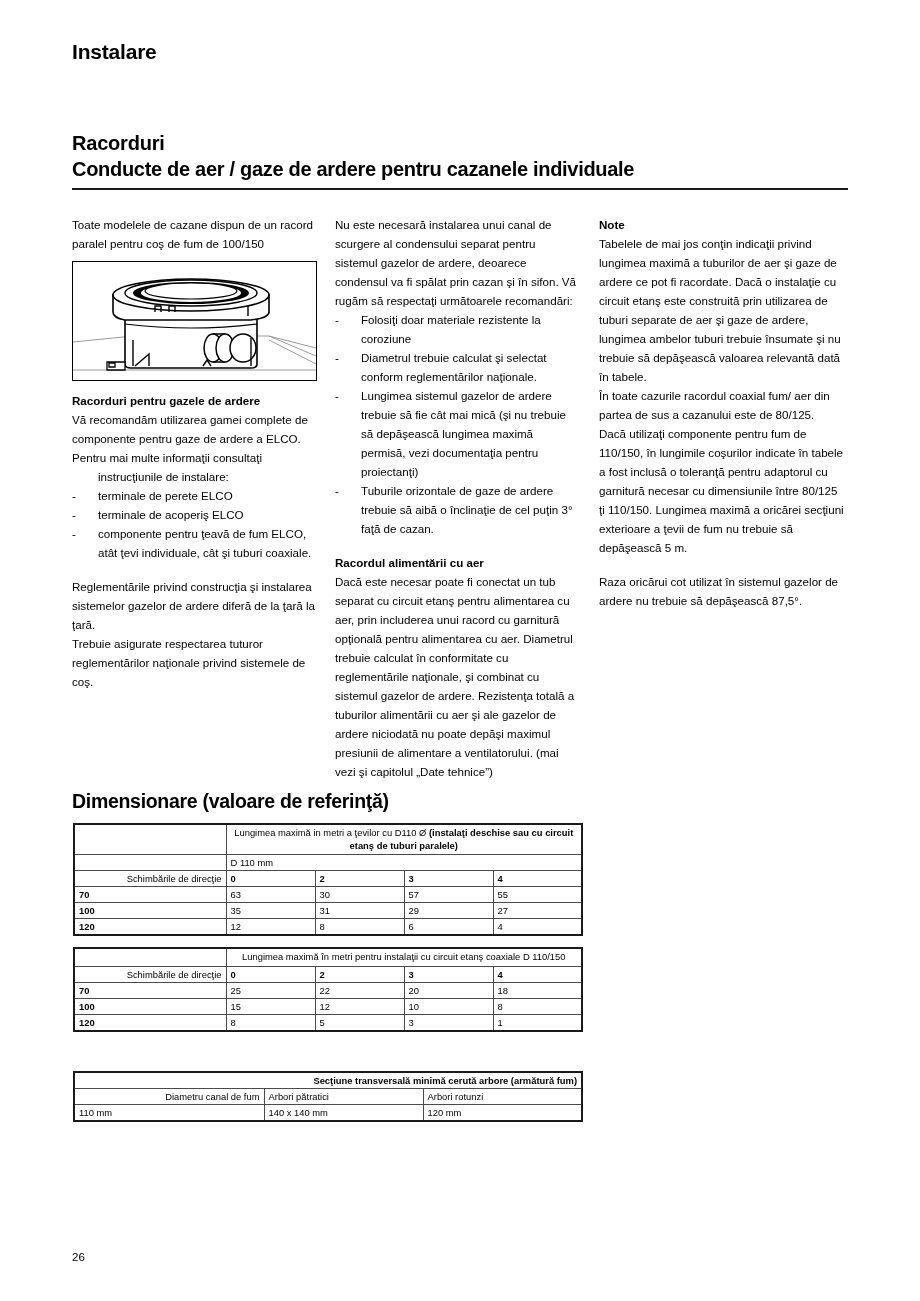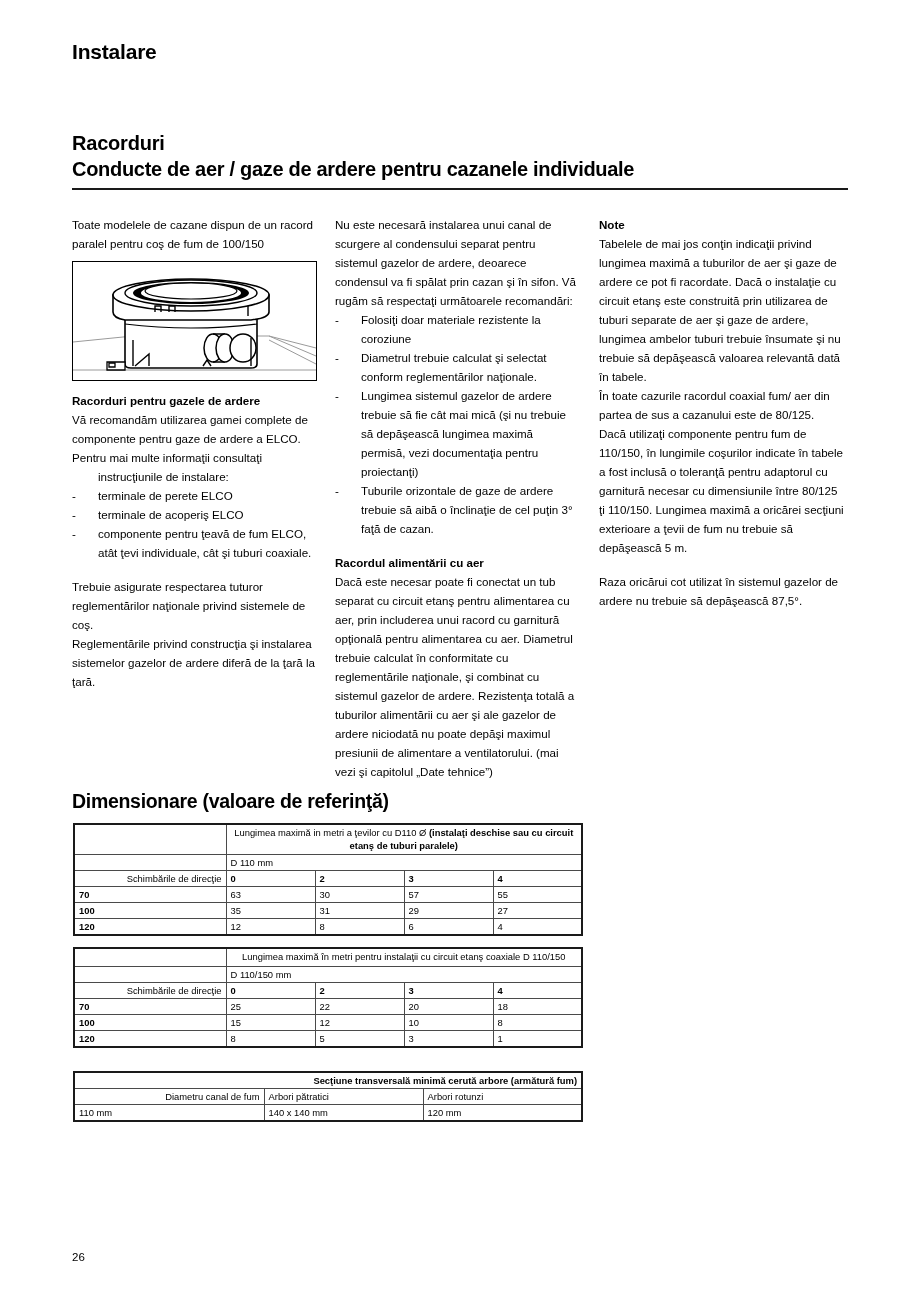--- a/index.html
+++ b/index.html
@@ -226,22 +226,22 @@
       <div class="p bold">Racorduri pentru gazele de ardere</div>
       <div class="p">Vă recomandăm utilizarea gamei complete de componente pentru gaze de ardere a ELCO.</div>
       <div class="p">Pentru mai multe informaţii consultaţi</div>
       <div class="p indent-1">instrucţiunile de instalare:</div>
       <ul class="dash">
         <li><span class="dash-mark">-</span><span>terminale de perete ELCO</span></li>
         <li><span class="dash-mark">-</span><span>terminale de acoperiş ELCO</span></li>
         <li><span class="dash-mark">-</span><span>componente pentru ţeavă de fum ELCO, atât ţevi individuale, cât şi tuburi coaxiale.</span></li>
       </ul>
       <div class="gap"></div>
+      <div class="p">Reglementările privind construcţia şi instalarea sistemelor gazelor de ardere diferă de la ţară la ţară.</div>
       <div class="p">Trebuie asigurate respectarea tuturor reglementărilor naţionale privind sistemele de coş.</div>
-      <div class="p">Reglementările privind construcţia şi instalarea sistemelor gazelor de ardere diferă de la ţară la ţară.</div>
     </div>
 
     <div class="col col-2">
       <div class="p">Nu este necesară instalarea unui canal de scurgere al condensului separat pentru sistemul gazelor de ardere, deoarece condensul va fi spălat prin cazan şi în sifon. Vă rugăm să respectaţi următoarele recomandări:</div>
       <ul class="dash">
         <li><span class="dash-mark">-</span><span>Folosiţi doar materiale rezistente la coroziune</span></li>
         <li><span class="dash-mark">-</span><span>Diametrul trebuie calculat şi selectat conform reglementărilor naţionale.</span></li>
         <li><span class="dash-mark">-</span><span>Lungimea sistemul gazelor de ardere trebuie să fie cât mai mică (şi nu trebuie să depăşească lungimea maximă permisă, vezi documentaţia pentru proiectanţi)</span></li>
         <li><span class="dash-mark">-</span><span>Tuburile orizontale de gaze de ardere trebuie să aibă o înclinaţie de cel puţin 3° faţă de cazan.</span></li>
       </ul>
@@ -316,24 +316,20 @@
         <col style="width:89px">
         <col style="width:89px">
         <col style="width:89px">
     </colgroup>
     <tbody>
       <tr class="outer-top">
         <td class="edge-l"></td>
         <td colspan="4" class="hdr-span edge-r">Lungimea maximă în metri pentru instalaţii cu circuit etanş coaxiale D 110/150</td>
       </tr>
       <tr>
-        <td class="edge-l"></td>
-        <td colspan="4" class="c edge-r">D 110/150 mm</td>
-      </tr>
-      <tr>
         <td class="r edge-l">Schimbările de direcţie</td>
         <td class="c b">0</td>
         <td class="c b">2</td>
         <td class="c b">3</td>
         <td class="c b edge-r">4</td>
       </tr>
       <tr>
         <td class="rowlabel edge-l">70</td>
         <td class="c">25</td>
         <td class="c">22</td>

